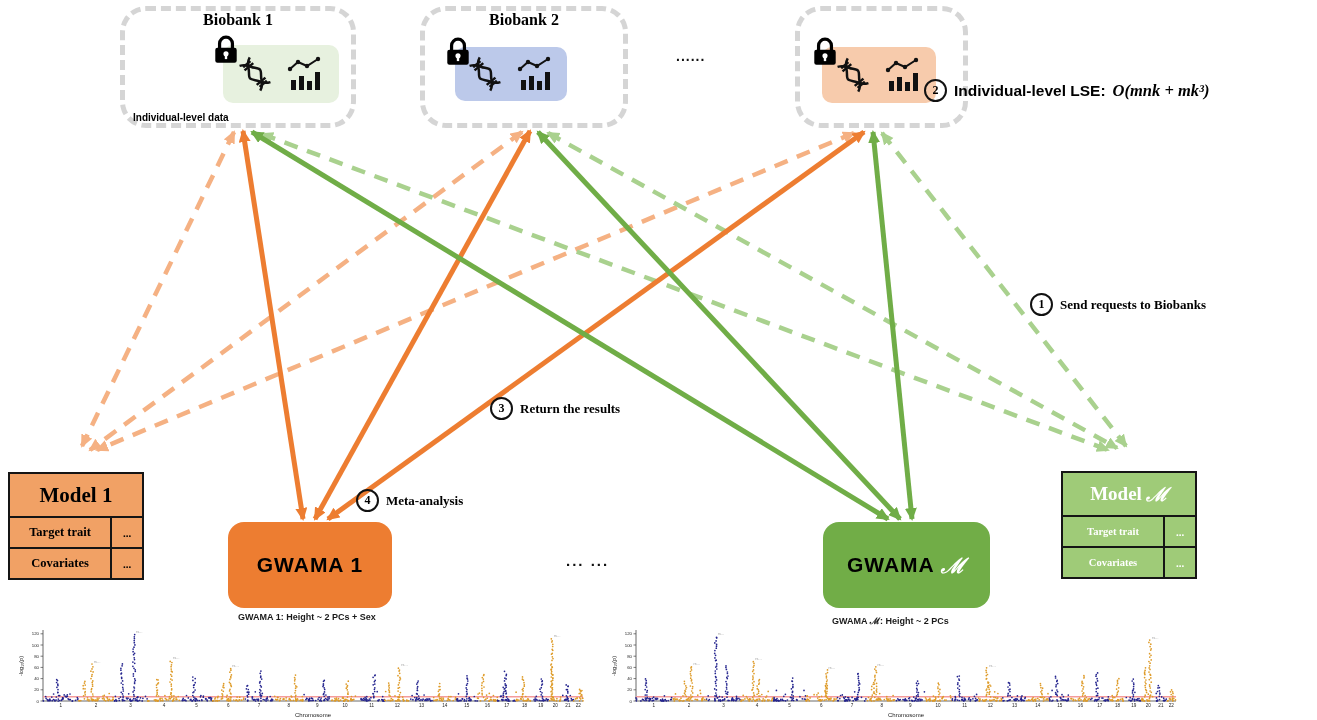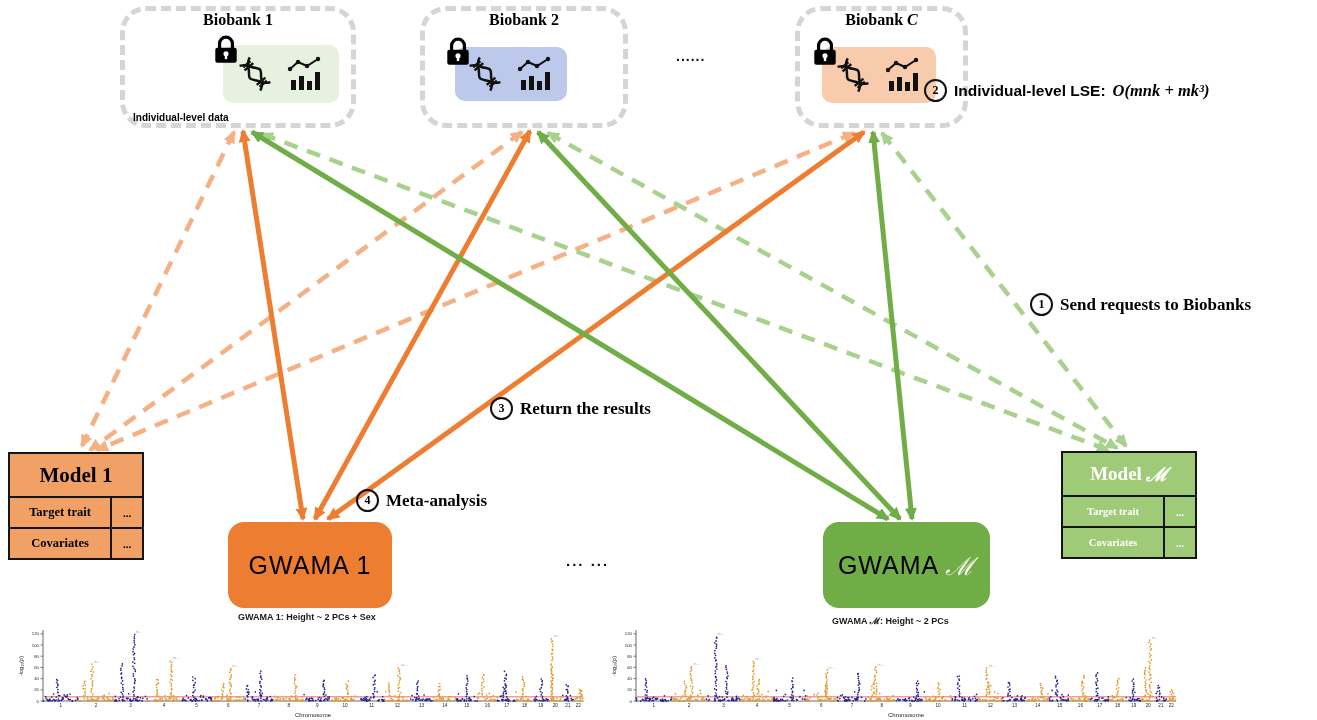--- a/index.html
+++ b/index.html
@@ -24,44 +24,44 @@
   .bb-sub{position:absolute;left:8px;bottom:0px;font-size:10px;font-weight:bold;}
   
   .dots{position:absolute;font-weight:bold;color:#111;z-index:2;}
   .dots-top{left:676px;top:48px;font-size:14px;letter-spacing:1px;}
   .dots-mid{left:566px;top:552px;font-size:15px;letter-spacing:2px;}
   
   .step{position:absolute;display:flex;align-items:center;gap:7px;z-index:4;white-space:nowrap;}
   .step-circle{width:19px;height:19px;border:2px solid #111;border-radius:50%;flex:0 0 auto;
                display:flex;align-items:center;justify-content:center;
                font-family:"Liberation Serif",serif;font-weight:bold;font-size:12px;background:transparent;}
-  .step-label{font-family:"Liberation Serif",serif;font-weight:bold;font-size:17px;}
+  .step-label{font-family:"Liberation Serif",serif;font-weight:bold;font-size:13px;}
   .step-2 .step-label{font-family:"Liberation Sans",sans-serif;font-size:15.5px;}
   .math{font-family:"Liberation Serif",serif;font-style:italic;font-weight:bold;font-size:16.5px;}
   .step-1{left:1030px;top:293px;}
   .step-2{left:924px;top:79px;}
   .step-3{left:490px;top:397px;}
   .step-4{left:356px;top:489px;}
   
-  .model{position:absolute;border:2px solid #151515;z-index:3;font-family:"Liberation Serif",serif;font-weight:bold;}
+  .model{position:absolute;border:2px solid #151515;z-index:3;font-family:"Liberation Serif",serif;font-weight:bold;margin-top:20px;}
   .model-1{left:8px;top:452px;width:132px;background:#F1A165;}
   .model-m{left:1061px;top:451px;width:132px;background:#9FCB78;color:#fff;}
   .model-title{height:42px;display:flex;align-items:center;justify-content:center;font-size:21px;}
   .model-m .model-title{font-size:19px;justify-content:center;}
   .model-m .m-script{font-style:italic;margin-left:4px;}
   .model-row{display:flex;border-top:2px solid #151515;height:29px;}
   .model-row .lbl{flex:1;display:flex;align-items:center;justify-content:center;font-size:12.5px;}
   .model-m .model-row .lbl{font-size:10.5px;}
   .model-row .val{width:30px;border-left:2px solid #151515;display:flex;align-items:center;justify-content:center;font-size:11px;}
   .formula{position:absolute;left:1036px;top:564px;width:190px;text-align:center;z-index:3;
            font-family:"Liberation Serif",serif;font-style:italic;font-weight:bold;font-size:18px;letter-spacing:1px;}
   .formula sup{font-size:12px;}
   
   .gwama{position:absolute;border-radius:16px;display:flex;align-items:center;justify-content:center;z-index:3;
-         font-weight:normal;font-size:25px;letter-spacing:1px;}
+         font-weight:bold;font-size:21px;letter-spacing:1px;}
   .gwama-1{left:228px;top:522px;width:164px;height:86px;background:#ED7D31;}
   .gwama-m{left:823px;top:522px;width:167px;height:86px;background:#71AD47;}
   .gwama-m .m-script{font-family:"Liberation Serif",serif;font-style:italic;color:#fff;margin-left:6px;}
   .caption{position:absolute;z-index:3;font-size:9px;font-weight:bold;color:#1a1a1a;text-align:left;white-space:nowrap;}
   .caption-1{left:238px;top:612px;width:150px;}
   .caption-m{left:832px;top:614px;width:150px;}
   
   #arrows{position:absolute;left:0;top:0;z-index:1;}
   .man-plot{position:absolute;z-index:2;}
   #man-0{left:13px;top:627px;}
@@ -176,21 +176,20 @@
       <path d="M6,13 V8 a6,6 0 0 1 12,0 V13" stroke="#000" stroke-width="3" fill="none"></path>
       <rect x="2" y="12" width="20" height="14" rx="2" fill="#000"></rect>
       <circle cx="12" cy="17.5" r="2.4" fill="#fff"></circle>
         <rect x="10.9" y="18" width="2.2" height="4.5" fill="#fff"></rect>
     </svg>
   </div>
 
   <div class="dots dots-top">......</div>
 
   <div class="biobank biobank-c">
-    <div class="bb-title"><span>Biobank</span>&nbsp;<span class="bb-suffix">C</span></div>
     <div class="bb-inner" style="background:#F7CBAC">
       <svg width="36" height="36" viewBox="0 0 38 38">
         <g transform="rotate(-40 19 19)" stroke="#111" stroke-width="2.6" fill="none">
           <path d="M12,2 C26,8 12,14 12,19 C12,24 26,30 12,36"></path>
           <path d="M26,2 C12,8 26,14 26,19 C26,24 12,30 26,36"></path>
           <line x1="14" y1="5.5" x2="24" y2="5.5"></line>
             <line x1="13" y1="9" x2="25" y2="9"></line>
           <line x1="13" y1="29" x2="25" y2="29"></line>
             <line x1="14" y1="32.5" x2="24" y2="32.5"></line>
         </g>

